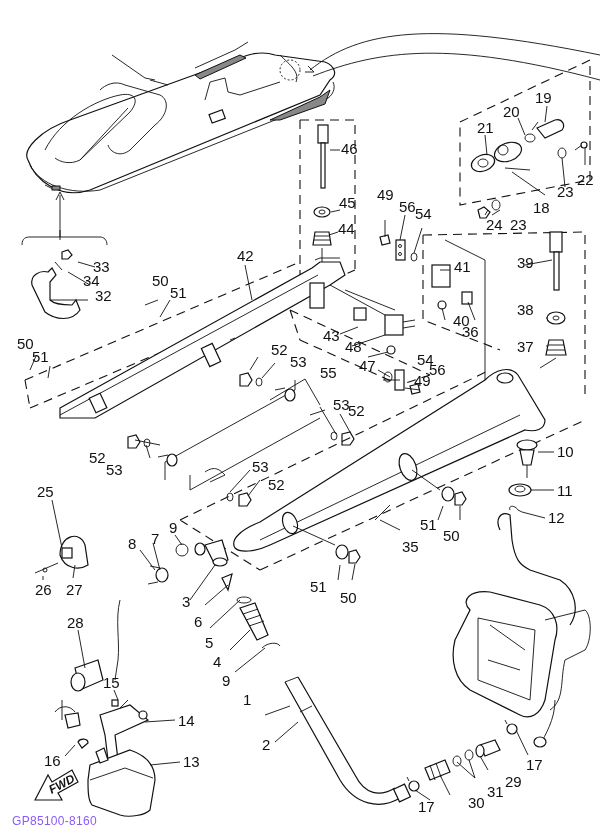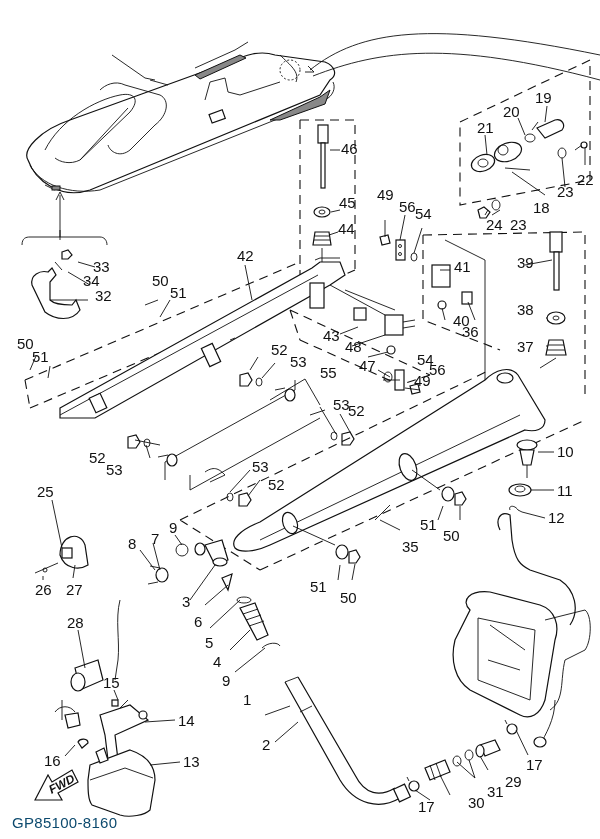--- a/index.html
+++ b/index.html
@@ -4,21 +4,21 @@
   <style>
     html, body { margin: 0; padding: 0; background: #ffffff; }
     body { width: 600px; height: 839px; position: relative; overflow: hidden; font-family: "Liberation Sans", sans-serif; }
     svg { position: absolute; left: 0; top: 0; }
     .ln { stroke: #111; stroke-width: 1.2; fill: none; }
     .thin { stroke: #111; stroke-width: 0.9; fill: none; }
     .dash { stroke: #111; stroke-width: 1.1; fill: none; stroke-dasharray: 9 6; }
     .part { stroke: #111; stroke-width: 1.2; fill: #fff; }
     .hatch { stroke: #111; stroke-width: 1; fill: #888; }
     .lbl { font-family: "Liberation Sans", sans-serif; font-size: 15px; fill: #111; }
-    .code { position: absolute; left: 12px; top: 814px; font-size: 15px; color: #0c4a6e; letter-spacing: 0.3px; }
+    .code { position: absolute; left: 12px; top: 814px; font-size: 12px; color: #8b5cf6; letter-spacing: 0.3px; }
     .fwd { font-family: "Liberation Sans", sans-serif; font-size: 12px; font-weight: bold; font-style: italic; fill: #111; }
   </style>
 </head>
 <body>
 
 <svg width="600" height="839" viewBox="0 0 600 839">
 
   <g>
     <path class="ln" d="M28,160 C22,150 40,130 70,120 L230,62 C245,55 260,50 275,55 L325,62 C335,66 338,75 330,80 L320,95 L90,190 C60,200 35,180 28,160 Z"></path>
     <path class="thin" d="M30,165 C40,185 70,195 100,190 L325,100 C333,96 336,88 333,82"></path>

